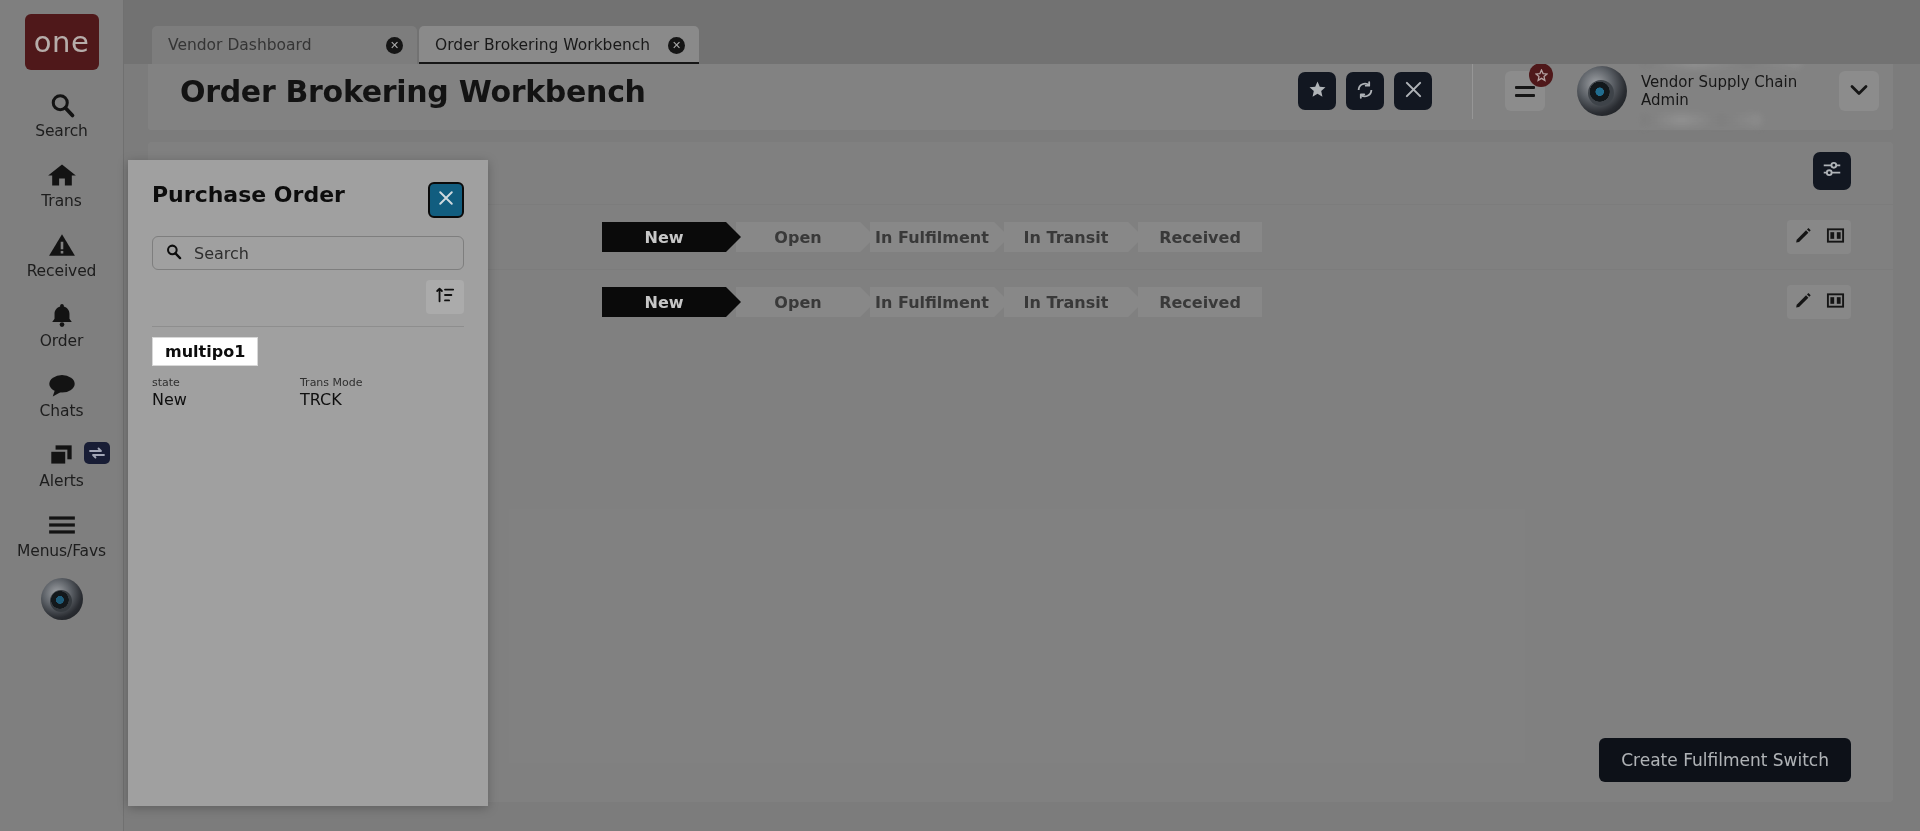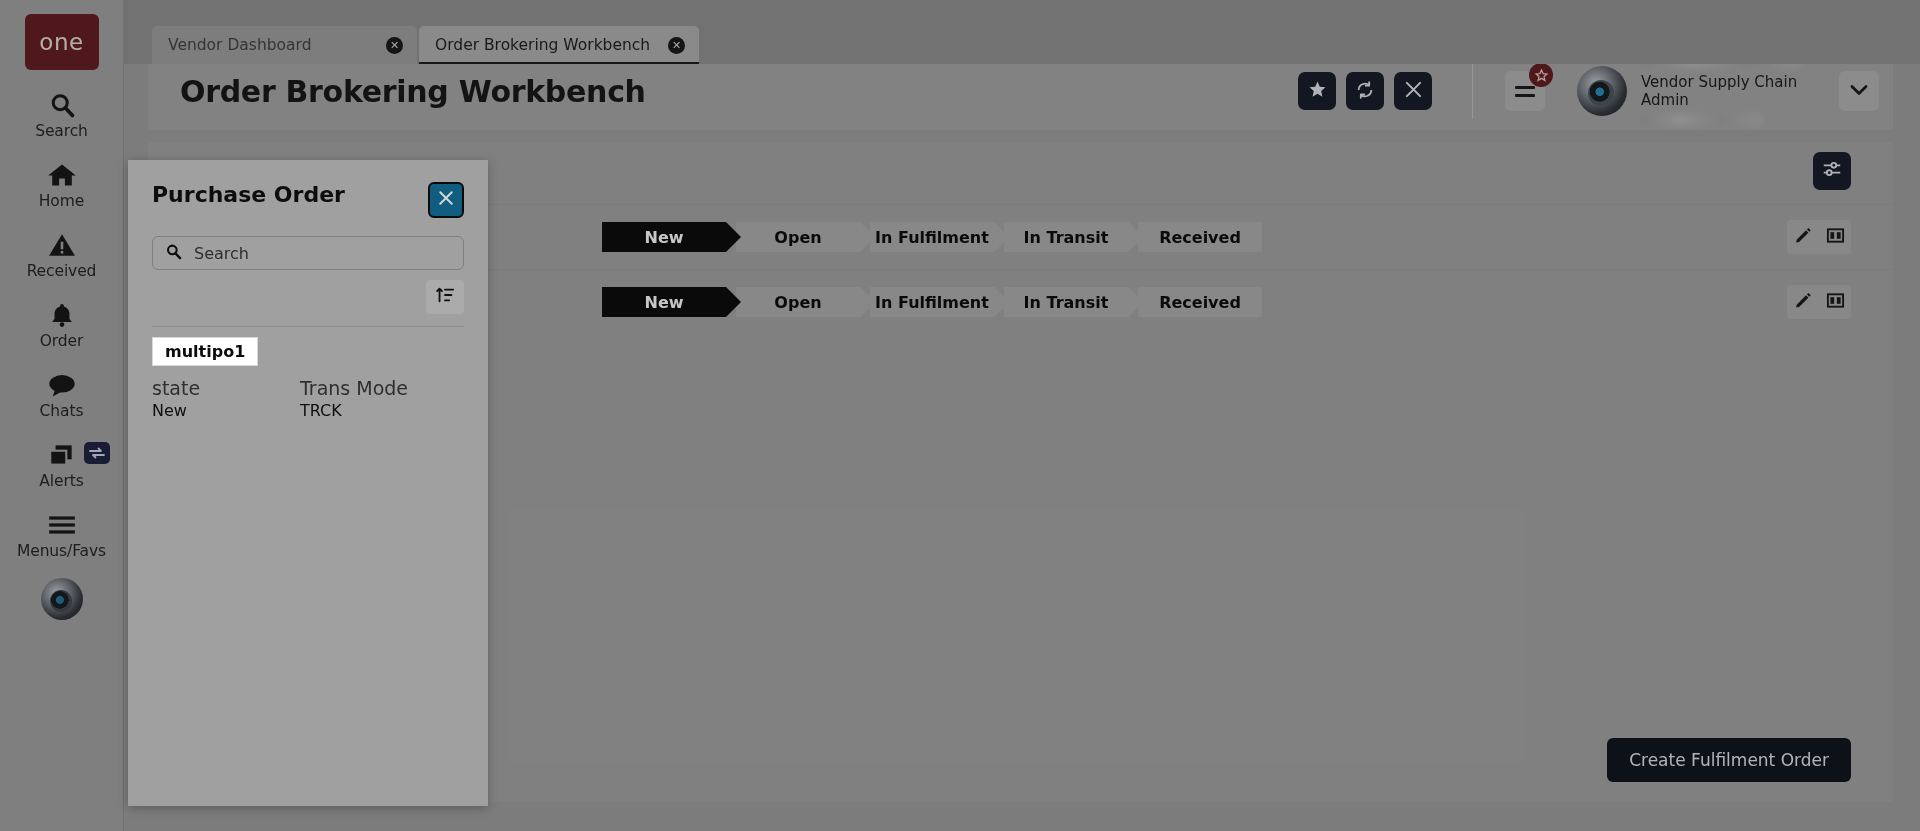--- a/index.html
+++ b/index.html
@@ -27,21 +27,21 @@
     display: flex; flex-direction: column; align-items: center;
     z-index: 30;
   }
   .brand-logo {
     margin-top: 14px;
     width: 74px; height: 56px;
     background: #5d1416;
     border-radius: 6px;
     display: flex; align-items: center; justify-content: center;
     color: #e9dcd8;
-    font-size: 23px; font-weight: 400; letter-spacing: .5px;
+    font-size: 29px; font-weight: 400; letter-spacing: .5px;
     font-family: "DejaVu Sans", sans-serif;
   }
   .nav-item {
     margin-top: 20px;
     width: 108px;
     display: flex; flex-direction: column; align-items: center;
     position: relative;
     cursor: pointer;
   }
   .nav-item .nav-icon { height: 30px; display: flex; align-items: center; justify-content: center; }
@@ -205,21 +205,21 @@
     font-family: "DejaVu Sans", sans-serif;
   }
   .cell-order { width: 200px; font-family: "DejaVu Sans", sans-serif; }
   .cell-order .lbl { font-size: 13.5px; color: #343434; line-height: 1.25; }
   .cell-order .val { font-size: 16px; color: #0f0f0f; line-height: 1.25; }
 
   .stepper { display: flex; align-items: stretch; height: 30px; margin-left: 26px; }
   .step {
     position: relative;
     background: #ababab;
-    color: #000000;
+    color: #404040;
     font-size: 16px; font-weight: bold;
     font-family: "DejaVu Sans", sans-serif;
     display: flex; align-items: center; justify-content: center;
     width: 124px;
     margin-right: 10px;
   }
   .step::after {
     content: ""; position: absolute; right: -15px; top: 0;
     border-top: 15px solid transparent; border-bottom: 15px solid transparent;
     border-left: 15px solid #ababab;
@@ -298,21 +298,21 @@
   .po-id-chip {
     display: inline-block;
     background: #fff; color: #0c0c0c;
     font-size: 16px; font-weight: bold;
     font-family: "DejaVu Sans", sans-serif;
     padding: 4px 12px;
     border: 1px solid #d8d8d8;
   }
   .po-fields { display: flex; margin-top: 10px; }
   .po-field { width: 148px; font-family: "DejaVu Sans", sans-serif; }
-  .po-field .k { font-size: 19px; color: #2f2f2f; line-height: 1.3; }
+  .po-field .k { font-size: 11px; color: #2f2f2f; line-height: 1.3; }
   .po-field .v { font-size: 16px; color: #0f0f0f; line-height: 1.3; }
   .po-items {
     display: flex; align-items: center; gap: 10px;
     margin-top: 18px; padding-left: 18px; cursor: pointer;
     font-size: 16px; color: #111;
     font-family: "DejaVu Sans", sans-serif;
   }
 </style>
 </head>
 <body>
@@ -331,21 +331,21 @@
       </span>
       <span class="nav-label">Search</span>
     </div>
 
     <div class="nav-item">
       <span class="nav-icon">
         <svg width="30" height="28" viewBox="0 0 26 24">
             <path d="M13 3 L25 12.5 L21.5 12.5 L21.5 21 L15.5 21 L15.5 15 L10.5 15 L10.5 21 L4.5 21 L4.5 12.5 L1 12.5 Z" fill="#0d0d0d"></path>
           </svg>
       </span>
-      <span class="nav-label">Home</span>
+      <span class="nav-label">Trans</span>
     </div>
 
     <div class="nav-item">
       <span class="nav-icon">
         <svg width="28" height="26" viewBox="0 0 26 24">
             <path d="M13 2 L25 22 L1 22 Z" fill="#0d0d0d"></path>
             <rect x="11.8" y="9" width="2.4" height="7" fill="#9e9e9e"></rect>
             <rect x="11.8" y="17.5" width="2.4" height="2.4" fill="#9e9e9e"></rect>
           </svg>
       </span>
@@ -550,21 +550,21 @@
             <svg width="19" height="19" viewBox="0 0 20 20">
                 <rect x="2" y="3.5" width="16" height="13" fill="none" stroke="#101010" stroke-width="2"></rect>
                 <rect x="4.6" y="6.5" width="4" height="7" fill="#101010"></rect>
                 <rect x="11.4" y="6.5" width="4" height="7" fill="#101010"></rect>
               </svg>
           </span>
         </div>
       </div>
     </div>
 
-    <button id="create-fo-btn">Create Fulfilment Order</button>
+    <button id="create-fo-btn">Create Fulfilment Switch</button>
   </section>
 
   <div id="scrim"></div>
 
   <aside id="po-panel">
     <div class="panel-head">
       <div class="panel-title">Purchase Order</div>
       <div class="panel-close">
         <span>
           <svg width="16" height="16" viewBox="0 0 18 18">

